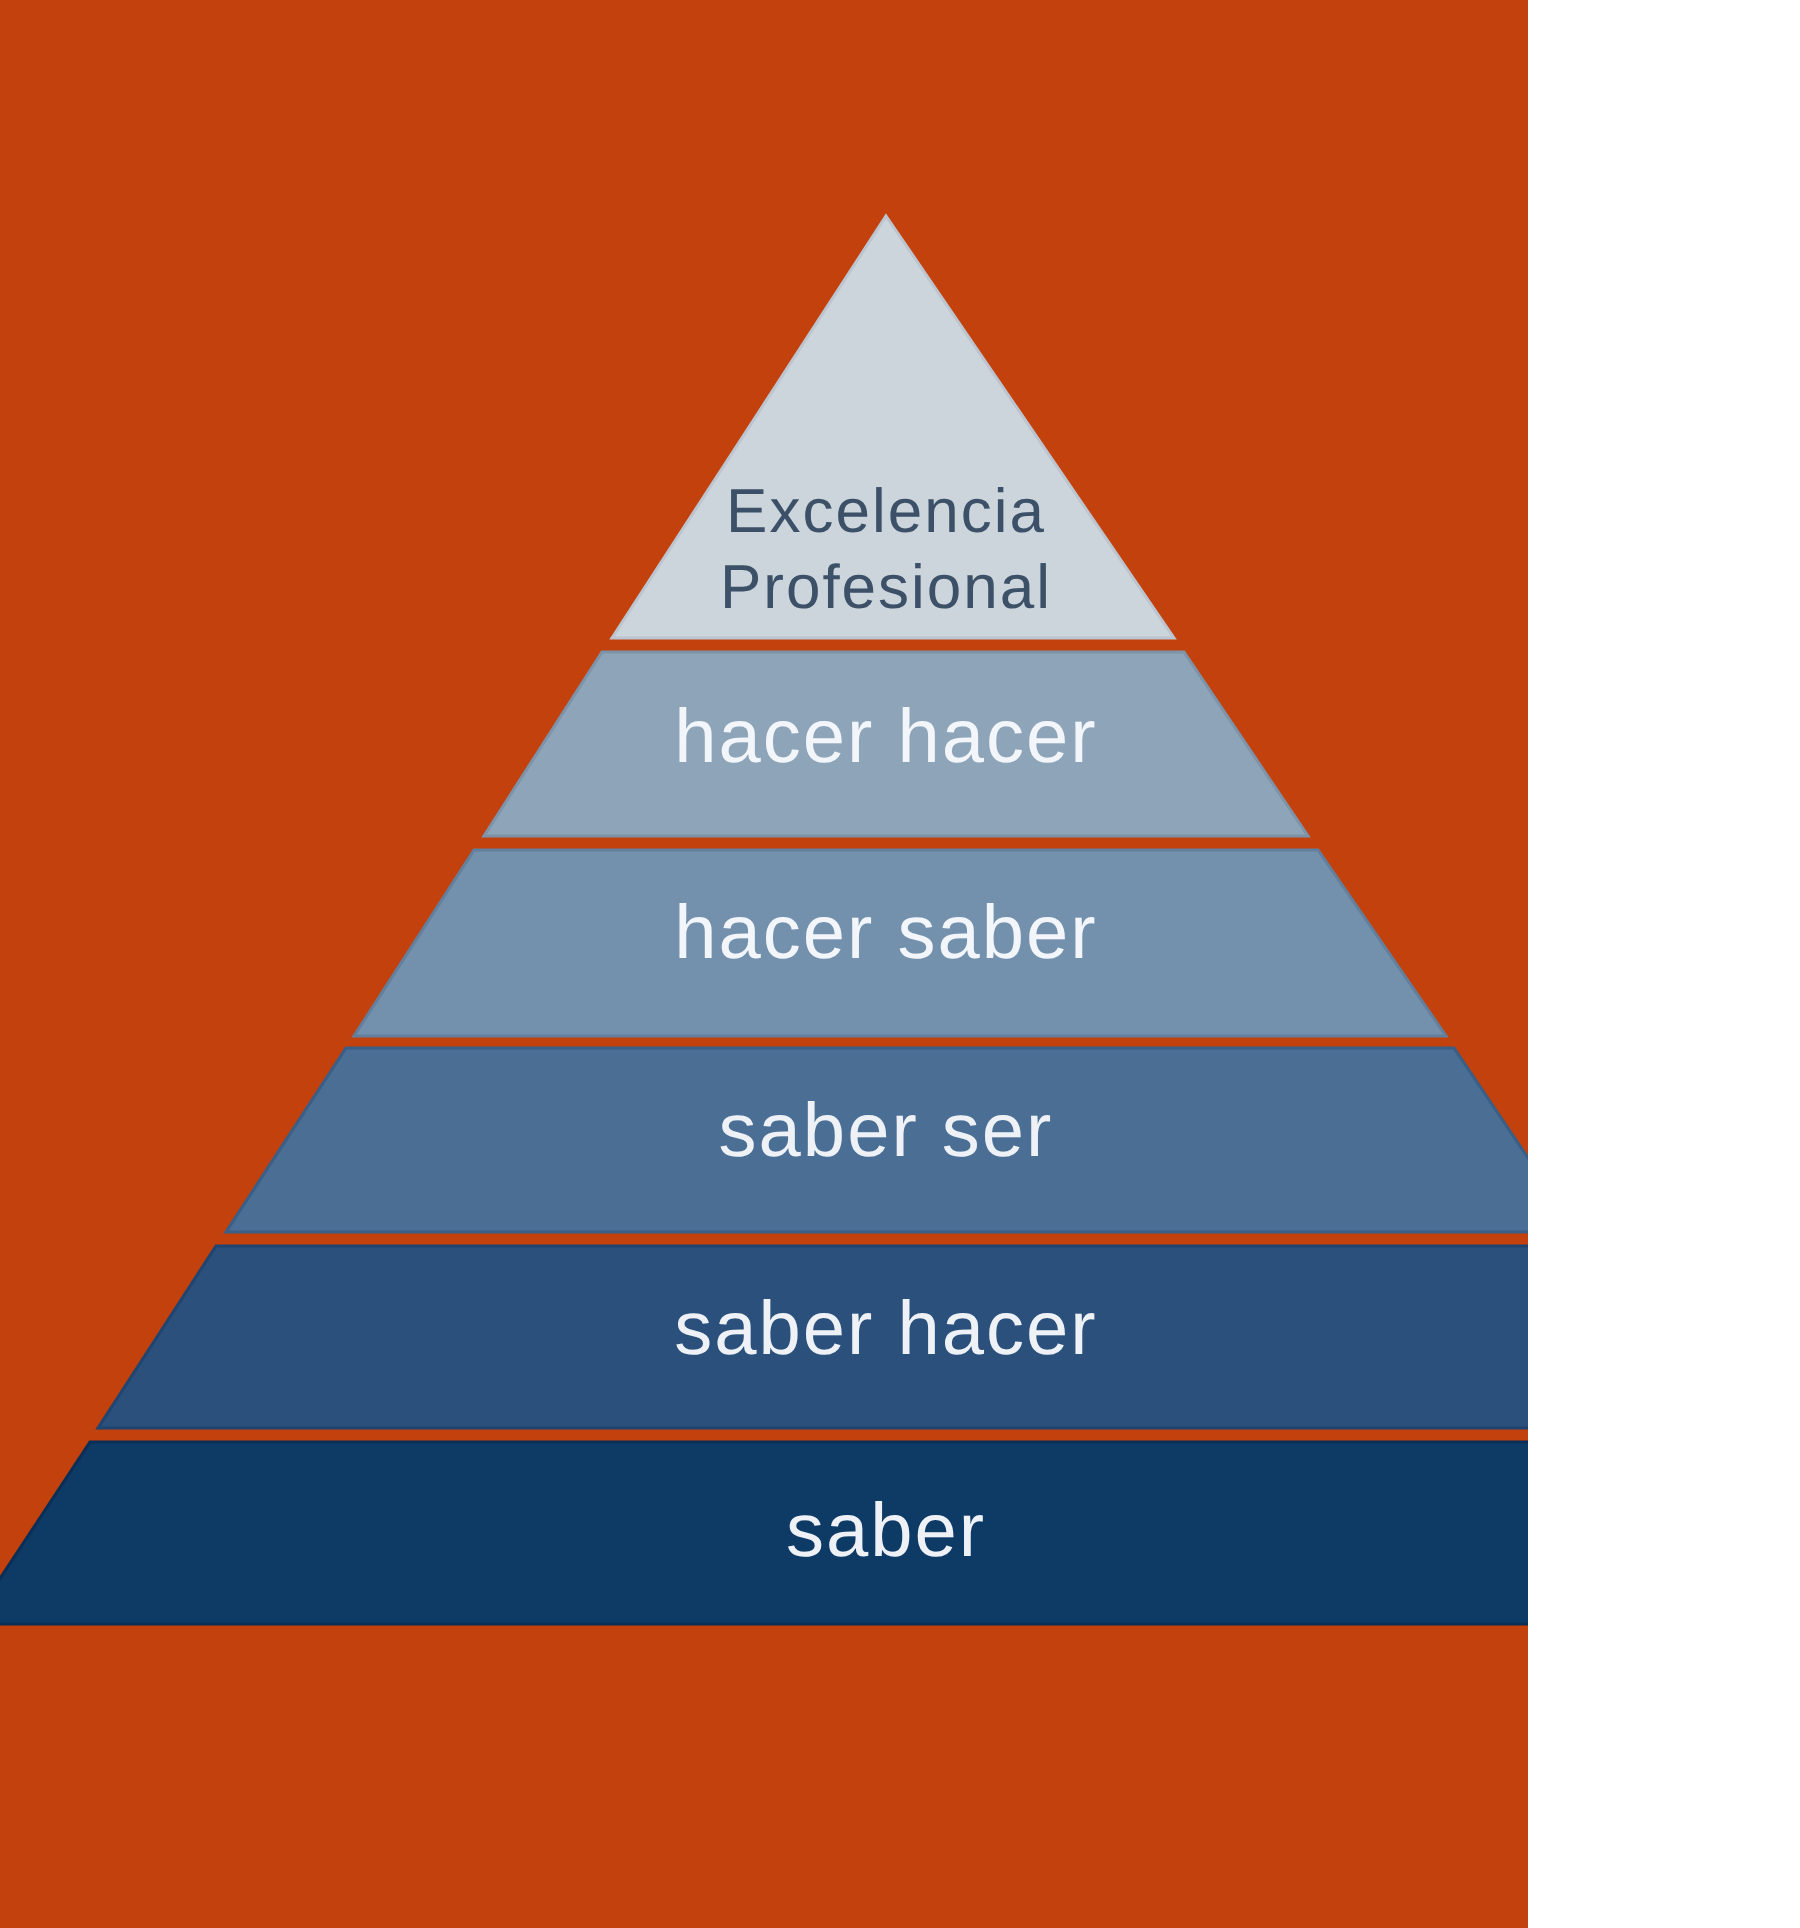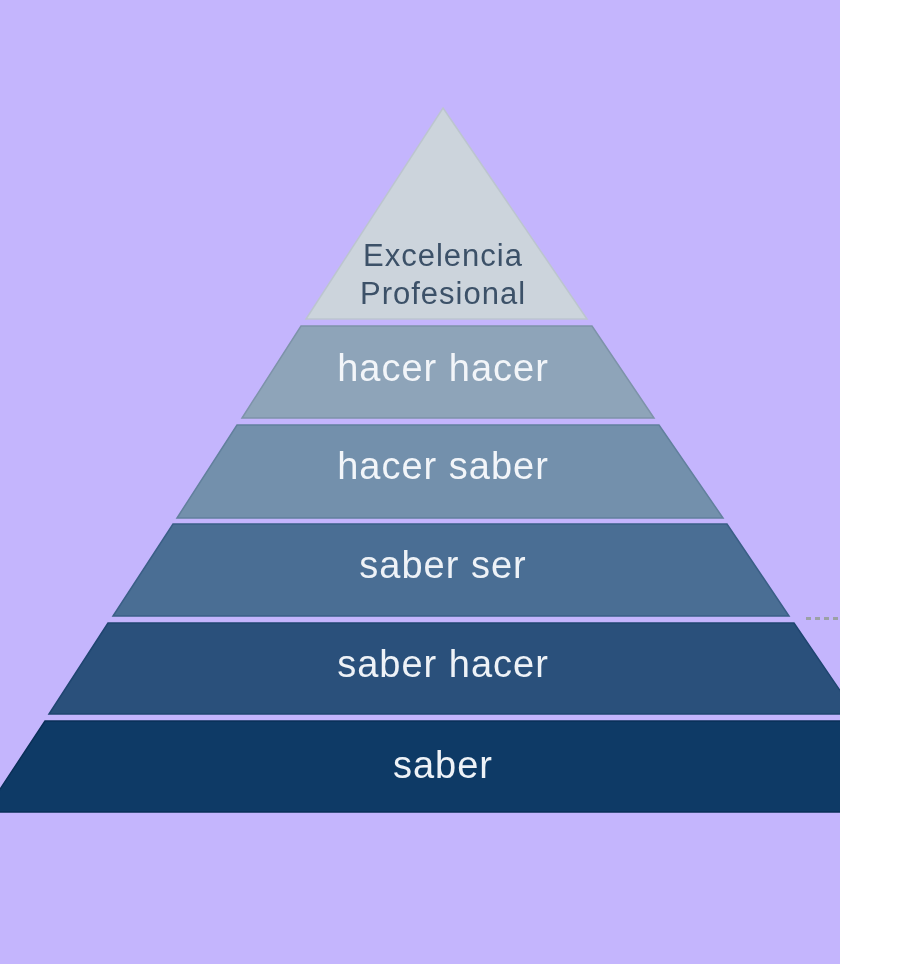--- a/index.html
+++ b/index.html
@@ -2,23 +2,23 @@
 <html><head>
 <meta charset="utf-8">
 <style>
   html, body {
     margin: 0;
     padding: 0;
     background: #ffffff;
   }
   .canvas {
     position: relative;
-    width: 840px;
+    width: 764px;
     height: 964px;
-    background: #c4b5fd;
+    background: #c2410c;
     overflow: hidden;
     font-family: "Liberation Sans", sans-serif;
   }
   svg { display: block; }
   .level-label {
     font-family: "Liberation Sans", sans-serif;
     letter-spacing: 1px;
   }
   .apex-label {
     font-size: 31px;

